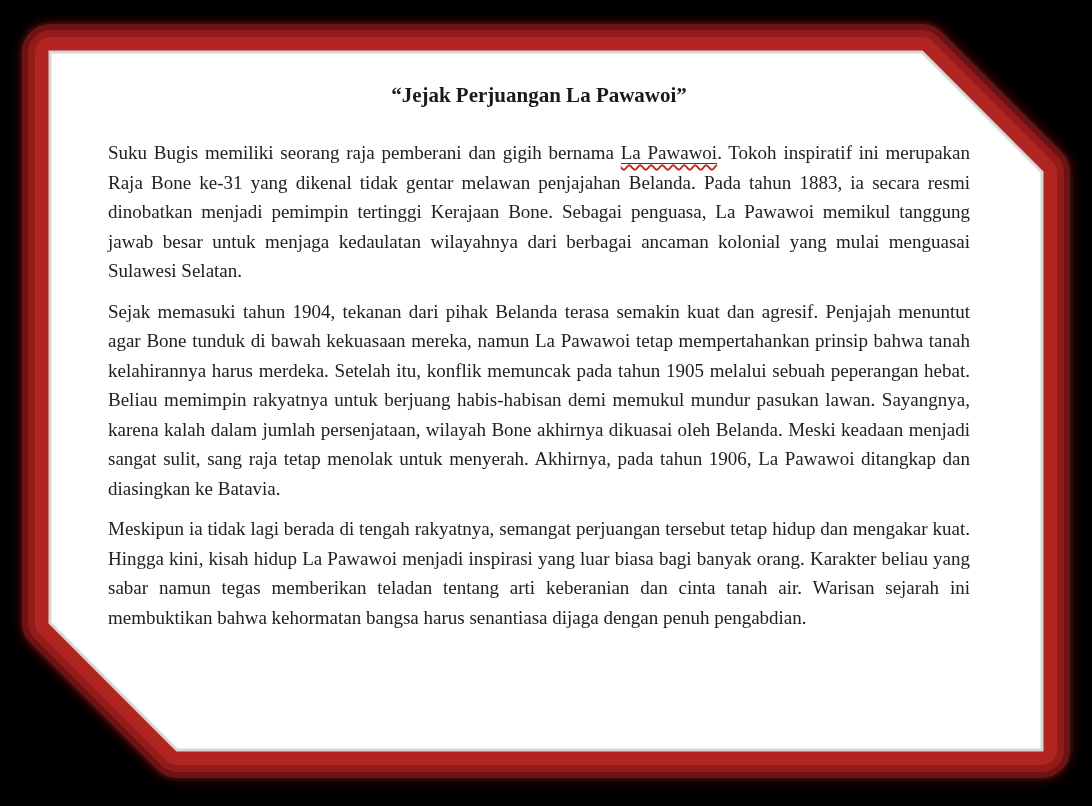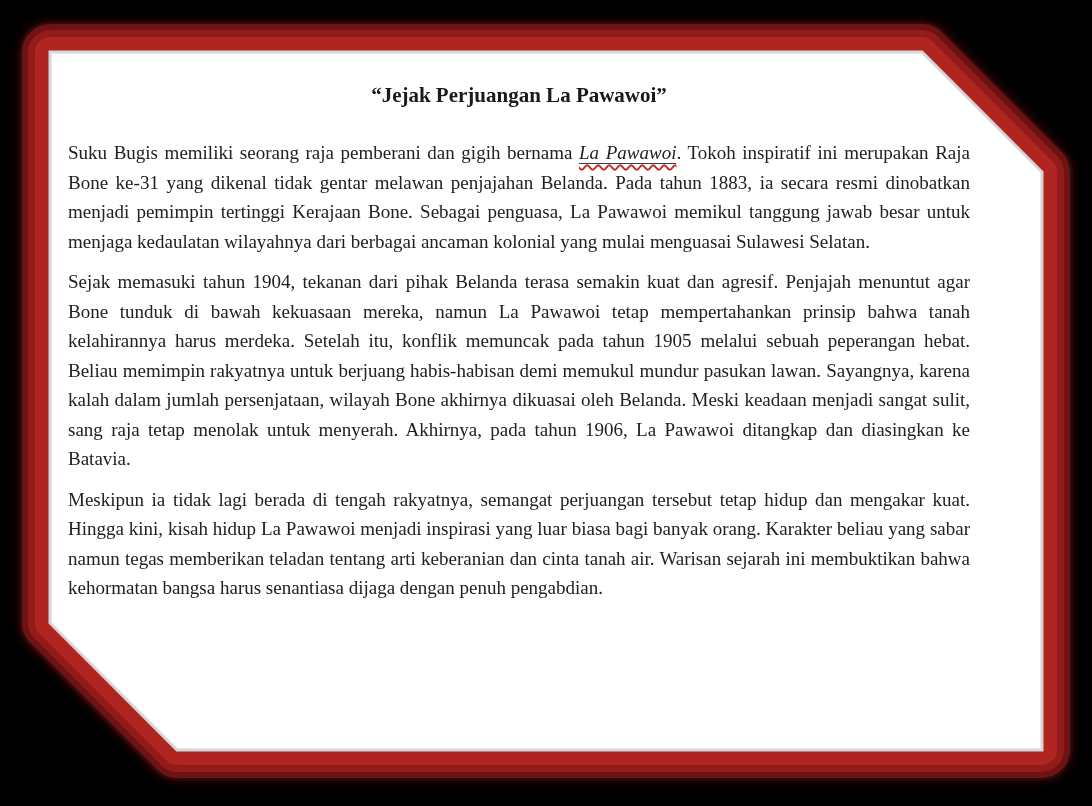--- a/index.html
+++ b/index.html
@@ -18,21 +18,21 @@
   .frame-svg {
     position: absolute;
     inset: 0;
     display: block;
   }
   
   .paper-text {
     position: absolute;
     inset: 0;
     box-sizing: border-box;
-    padding: 80px 122px 0 68px;
+    padding: 80px 122px 0 108px;
     clip-path: polygon(50px 52px, 922px 52px, 1042px 172px, 1042px 750px, 177px 750px, 50px 623px);
     color: #212121;
   }
   .doc-title {
     margin: 0 0 28px 0;
     font-size: 21px;
     line-height: 30px;
     font-weight: bold;
     text-align: center;
     color: #1a1a1a;
@@ -42,21 +42,20 @@
     font-size: 19px;
     line-height: 29.5px;
     text-align: justify;
     text-justify: inter-word;
   }
   .spell {
     border-bottom: 1.5px solid #3b3b3b;
     text-decoration: underline wavy #c3271e;
     text-decoration-thickness: 1.5px;
     text-underline-offset: 5px;
-    font-style: italic;
   }
 </style>
 </head>
 <body>
 
 <div class="canvas">
 
   <svg class="frame-svg" width="1092" height="806" viewBox="0 0 1092 806">
     <defs>
       <filter id="soft-blur" x="-10%" y="-10%" width="120%" height="120%">

